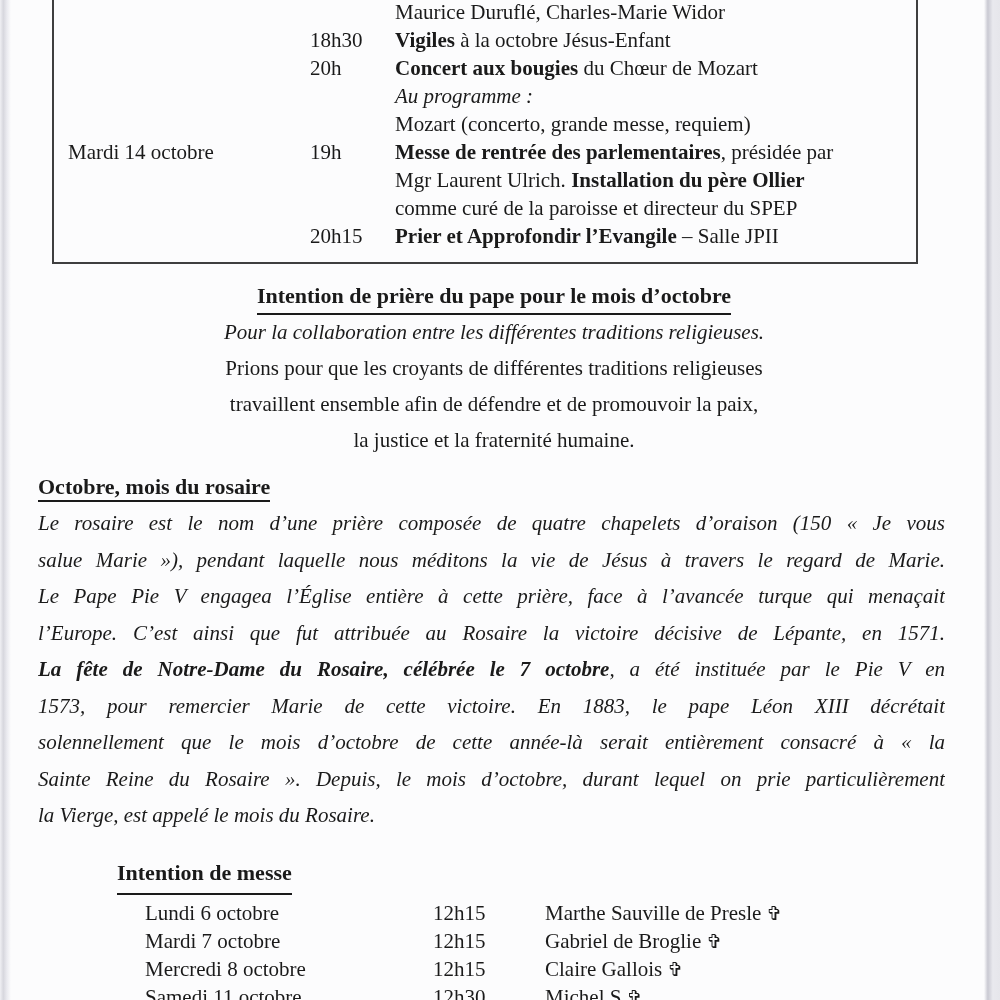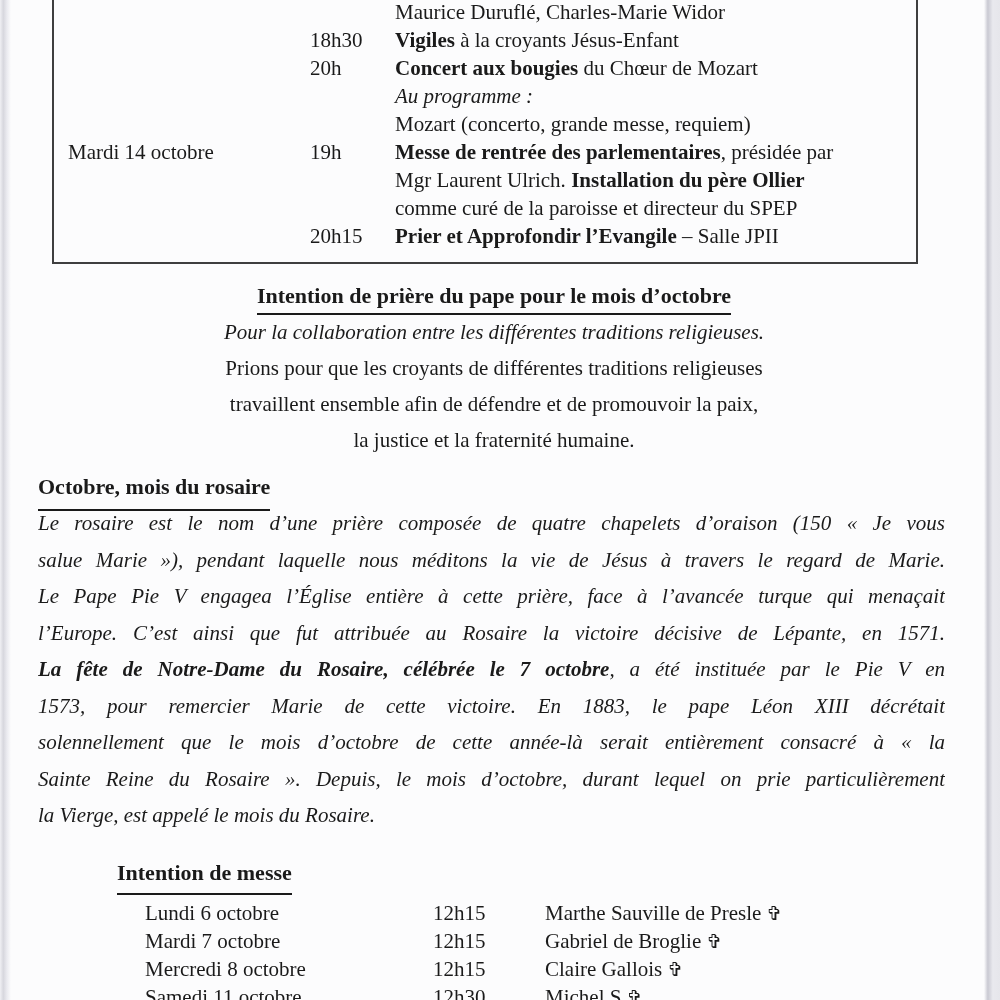--- a/index.html
+++ b/index.html
@@ -42,21 +42,21 @@
     font-weight:bold;
     border-bottom:2px solid #1a1a1a;
     padding-bottom:5px;
   }
 
   
   .rosary-title {
     position:absolute; left:38px; top:474px;
     font-size:22px; font-weight:bold; line-height:26px;
   }
-  .rosary-title span { border-bottom:2px solid #1a1a1a; padding-bottom:10px; }
+  .rosary-title span { border-bottom:2px solid #1a1a1a; padding-bottom:1px; }
   .rosary-body {
     position:absolute; left:38px; top:505px; width:907px;
     font-size:21px;
   }
   .jline { line-height:36.5px; height:36.5px; overflow:hidden; text-align:justify; }
   .jline.fill { text-align-last:justify; }
 
   
   .messe-title {
     position:absolute; left:117px; top:859px;
@@ -82,21 +82,21 @@
 <div class="schedule-box">
   <div id="schedule-body">
       <div class="srow">
         <div class="sday"></div>
         <div class="stime"></div>
         <div class="sevent"><span>Maurice Duruflé, Charles-Marie Widor</span></div>
       </div>
       <div class="srow">
         <div class="sday"></div>
         <div class="stime">18h30</div>
-        <div class="sevent"><span class="b ">Vigiles</span><span> à la croyants Jésus-Enfant</span></div>
+        <div class="sevent"><span class="b ">Vigiles</span><span> à la octobre Jésus-Enfant</span></div>
       </div>
       <div class="srow">
         <div class="sday"></div>
         <div class="stime">20h</div>
         <div class="sevent"><span class="b ">Concert aux bougies</span><span> du Chœur de Mozart</span></div>
       </div>
       <div class="srow">
         <div class="sday"></div>
         <div class="stime"></div>
         <div class="sevent"><span class="i">Au programme :</span></div>

